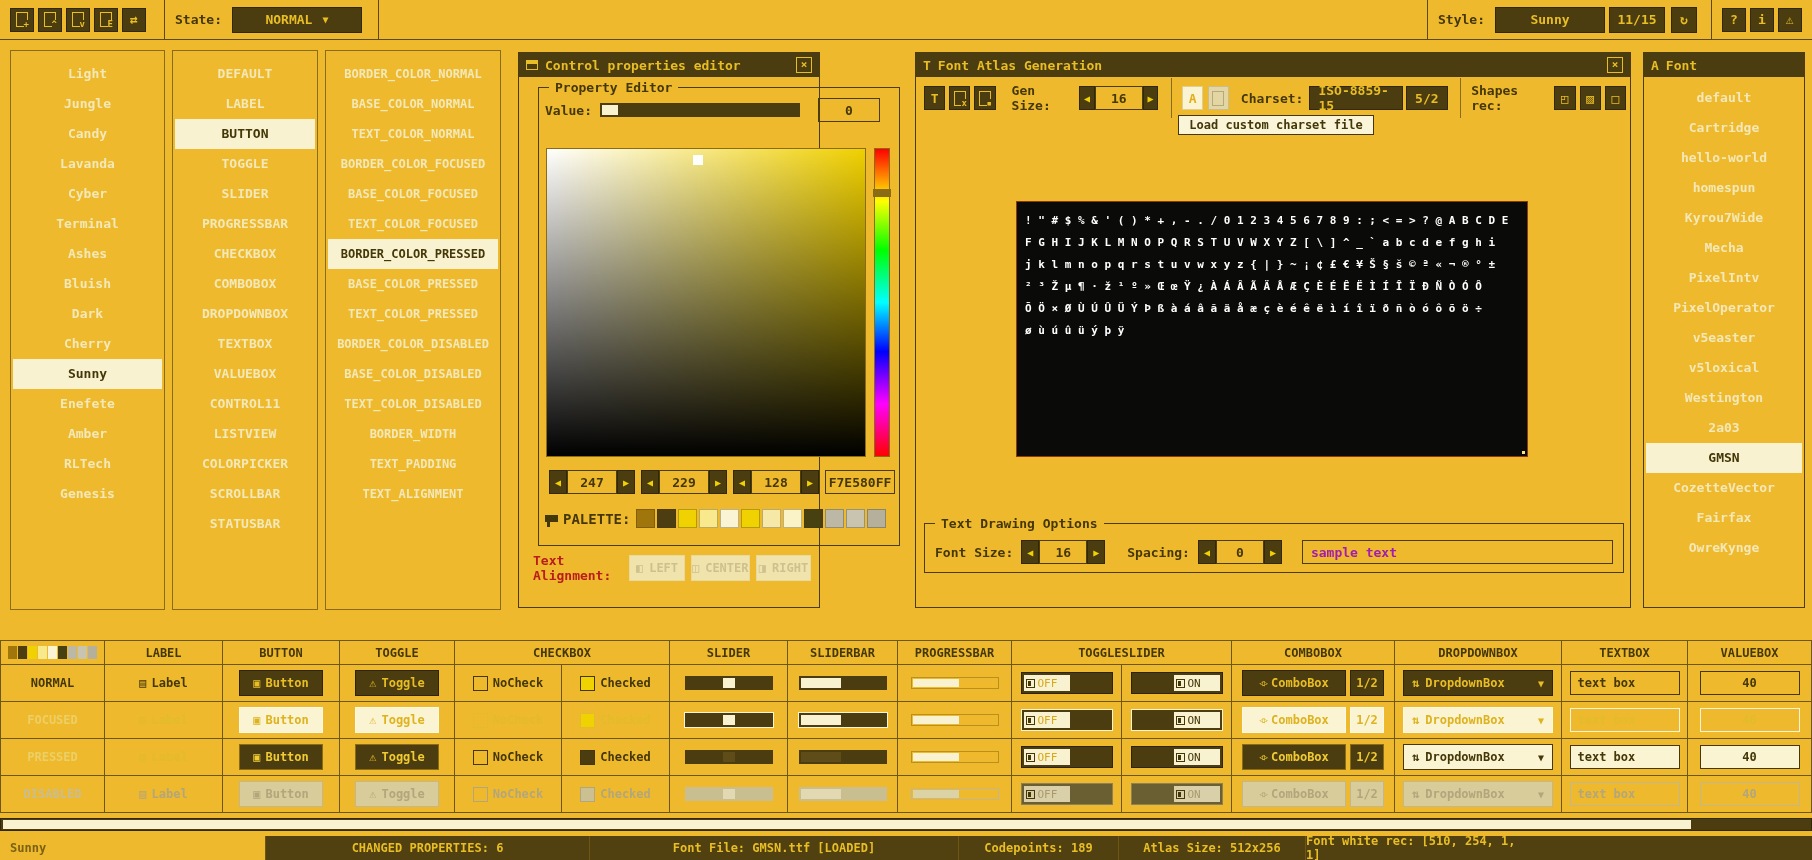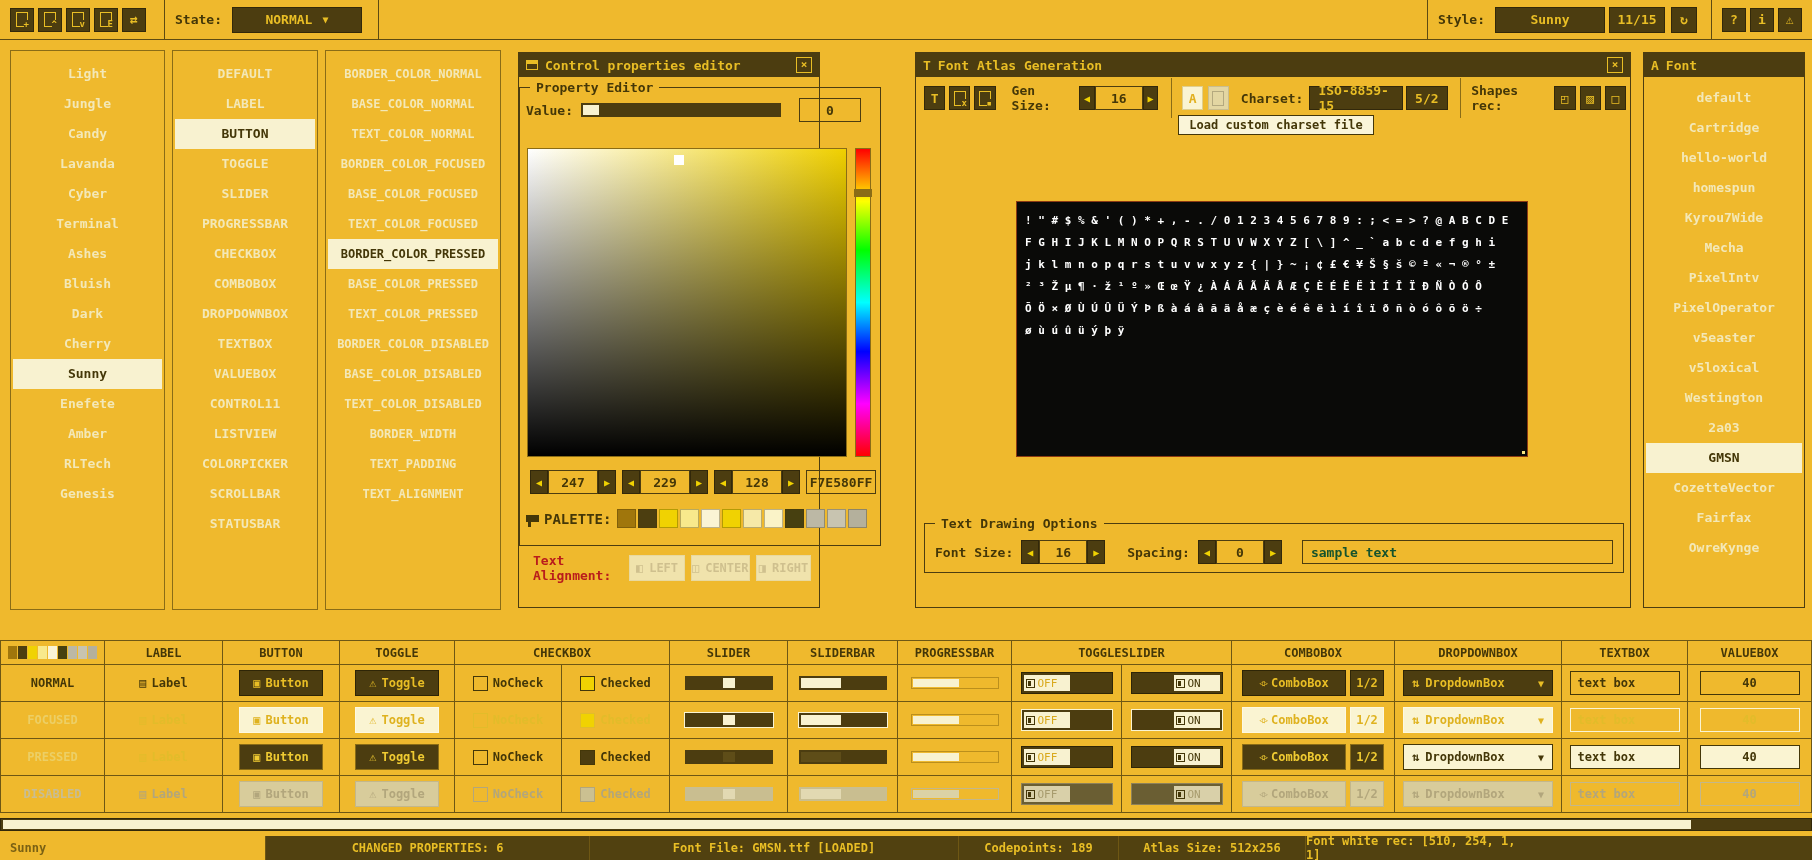--- a/index.html
+++ b/index.html
@@ -305,21 +305,21 @@
       <div class="list-item">TEXT_PADDING</div>
       <div class="list-item">TEXT_ALIGNMENT</div>
     </div>
 
   <div class="window" style="left:518px;top:52px;width:302px;height:556px">
     <div class="titlebar">
       <span class="win-ico"></span>
       <span>Control properties editor</span>
       <span class="close">×</span>
     </div>
-    <div class="groupbox" style="left:0;top:34px;width:362px;height:459px">
+    <div class="groupbox" style="left:19px;top:34px;width:362px;height:459px">
       <span class="gb-label">Property Editor</span>
 
       <div class="flex" style="position:absolute;left:6px;top:10px;right:4px">
         <span class="bold">Value:</span>
         <div style="width:200px;height:14px;background:#4c3d10;position:relative;margin-left:8px">
           <span style="position:absolute;left:2px;top:2px;width:16px;height:10px;background:#f8f2d0"></span>
         </div>
         <div class="spin-box" style="width:62px;margin-left:18px">
           <span>0</span>
         </div>
@@ -464,21 +464,21 @@
       <span class="gb-label">Text Drawing Options</span>
       <div class="flex" style="position:absolute;left:10px;top:16px;right:10px">
         <span class="bold">Font Size:</span>
         <span class="spin-btn" style="margin-left:8px">◀</span>
         <span class="spin-box" style="width:48px">16</span>
         <span class="spin-btn">▶</span>
         <span class="bold" style="margin-left:22px">Spacing:</span>
         <span class="spin-btn" style="margin-left:8px">◀</span>
         <span class="spin-box" style="width:48px">0</span>
         <span class="spin-btn">▶</span>
-        <div class="spin-box" style="flex:1;margin-left:20px;justify-content:flex-start;padding-left:8px;color:#14532d">
+        <div class="spin-box" style="flex:1;margin-left:20px;justify-content:flex-start;padding-left:8px;color:#a21caf">
           <span>sample text</span>
         </div>
       </div>
     </div>
   </div>
 
   <div class="window" style="left:1643px;top:52px;width:162px;height:556px">
     <div class="titlebar">
       <span class="bold">A</span>
       <span>Font</span>

